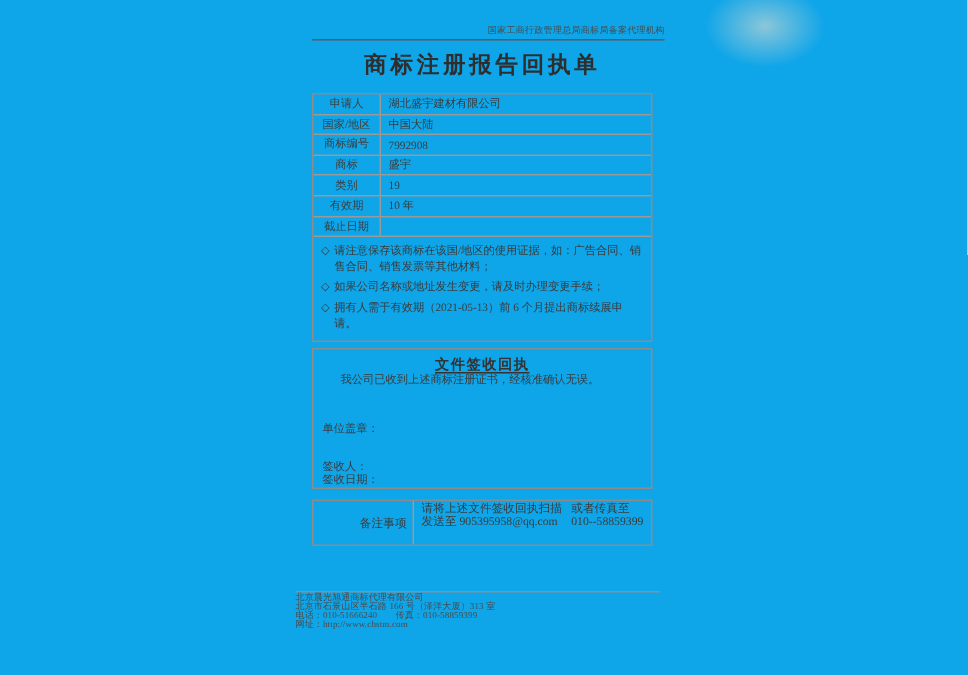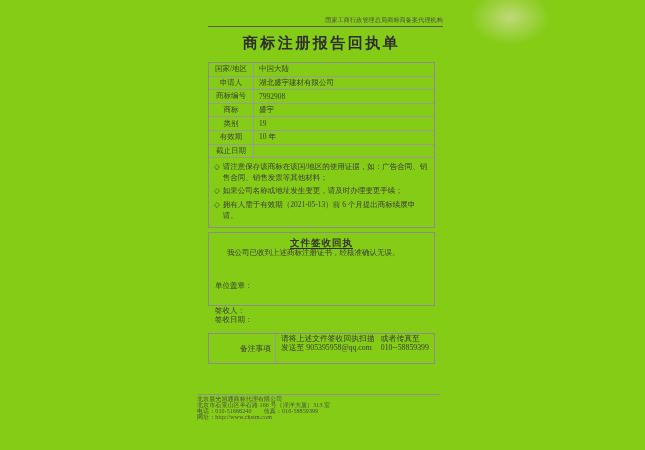--- a/index.html
+++ b/index.html
@@ -1,18 +1,18 @@
 <!DOCTYPE html>
 <html><head>
 <meta charset="utf-8">
 <style>
   html,body{margin:0;padding:0;background:#fff;}
   .canvas{
     position:relative;width:645px;height:450px;overflow:hidden;
-    background:#84cc16;
+    background:#0ea5e9;
     font-family:"Liberation Serif","DejaVu Serif",serif;
     color:#3b3b3b;
   }
   .smudge{
     position:absolute;left:470px;top:-10px;width:80px;height:55px;
     background:radial-gradient(closest-side,rgba(243,226,203,.55),rgba(243,226,203,0));
     pointer-events:none;
   }
   .agency-note{
     position:absolute;left:208px;top:16px;width:235px;
@@ -39,21 +39,21 @@
     text-align:center;color:#3e3e3e;
   }
   .row .cell-value{flex:1;display:flex;align-items:center;padding:1.5px 5px;}
   .row.std{height:12.6px;}
   .row.notes-row{min-height:61px;}
   .notes-body{flex:1;padding:4px 5px 3px 5px;}
   .note-item{display:flex;gap:3px;line-height:1.45;margin-bottom:2.5px;}
   .note-item .bullet{flex:0 0 auto;}
   
   .receipt{
-    position:absolute;left:208px;top:232px;width:227px;height:74px;
+    position:absolute;left:208px;top:232px;width:227px;height:94px;
     border:1px solid #8c8c8c;box-sizing:border-box;font-size:7.5px;
   }
   .receipt-title{
     margin-top:4px;text-align:center;font-size:9.5px;font-weight:bold;
     letter-spacing:1px;text-decoration:underline;text-underline-offset:2px;color:#333;
   }
   .receipt-statement{position:absolute;left:6px;top:15px;right:6px;margin-left:12px;}
   .stamp-label{position:absolute;left:6px;top:48px;}
   .signer-label{position:absolute;left:6px;top:73px;}
   .sign-date-label{position:absolute;left:6px;top:82px;}
@@ -81,26 +81,26 @@
 
 <div class="canvas">
   <div class="smudge"></div>
 
   <div class="agency-note">国家工商行政管理总局商标局备案代理机构</div>
   <div class="header-rule"></div>
   <h1 class="doc-title">商标注册报告回执单</h1>
 
   <div class="info-table">
     <div class="row std">
+      <div class="cell-label">申请人</div>
+      <div class="cell-value">湖北盛宇建材有限公司</div>
+    </div>
+    <div class="row std">
       <div class="cell-label">国家/地区</div>
       <div class="cell-value">中国大陆</div>
-    </div>
-    <div class="row std">
-      <div class="cell-label">申请人</div>
-      <div class="cell-value">湖北盛宇建材有限公司</div>
     </div>
     <div class="row std">
       <div class="cell-label">商标编号</div>
       <div class="cell-value">7992908</div>
     </div>
     <div class="row std">
       <div class="cell-label">商标</div>
       <div class="cell-value">盛宇</div>
     </div>
     <div class="row std">

